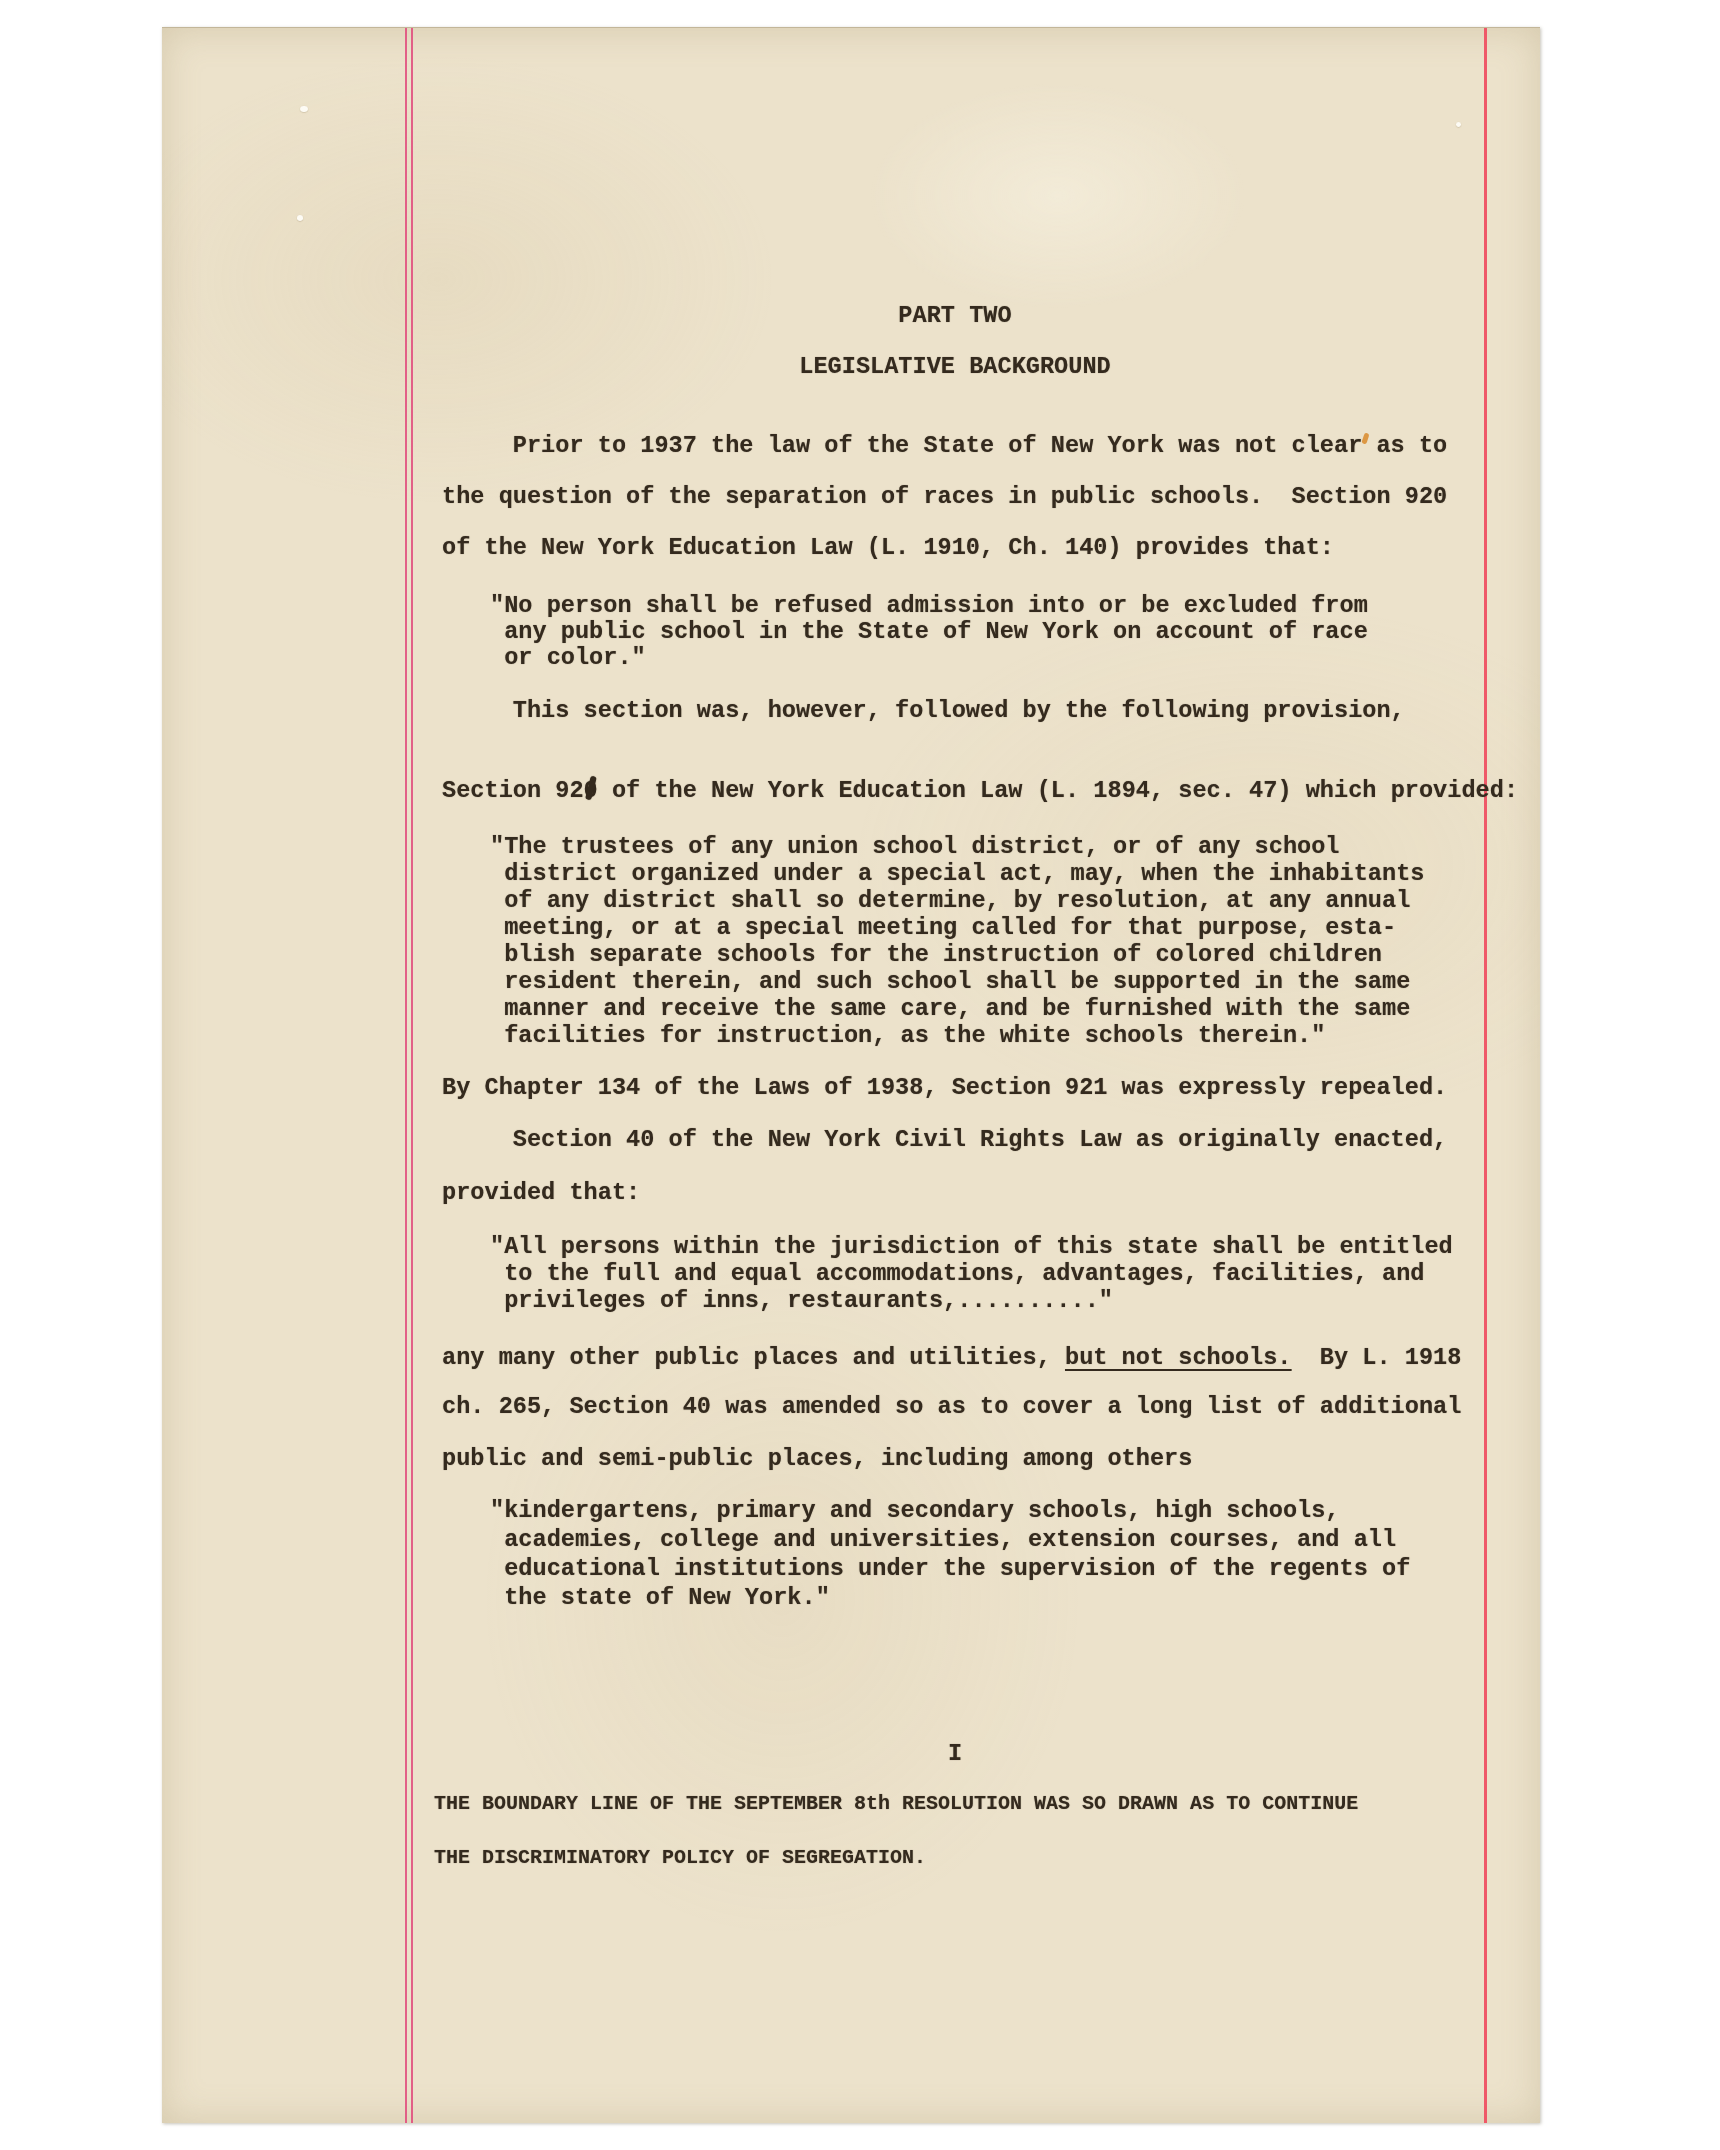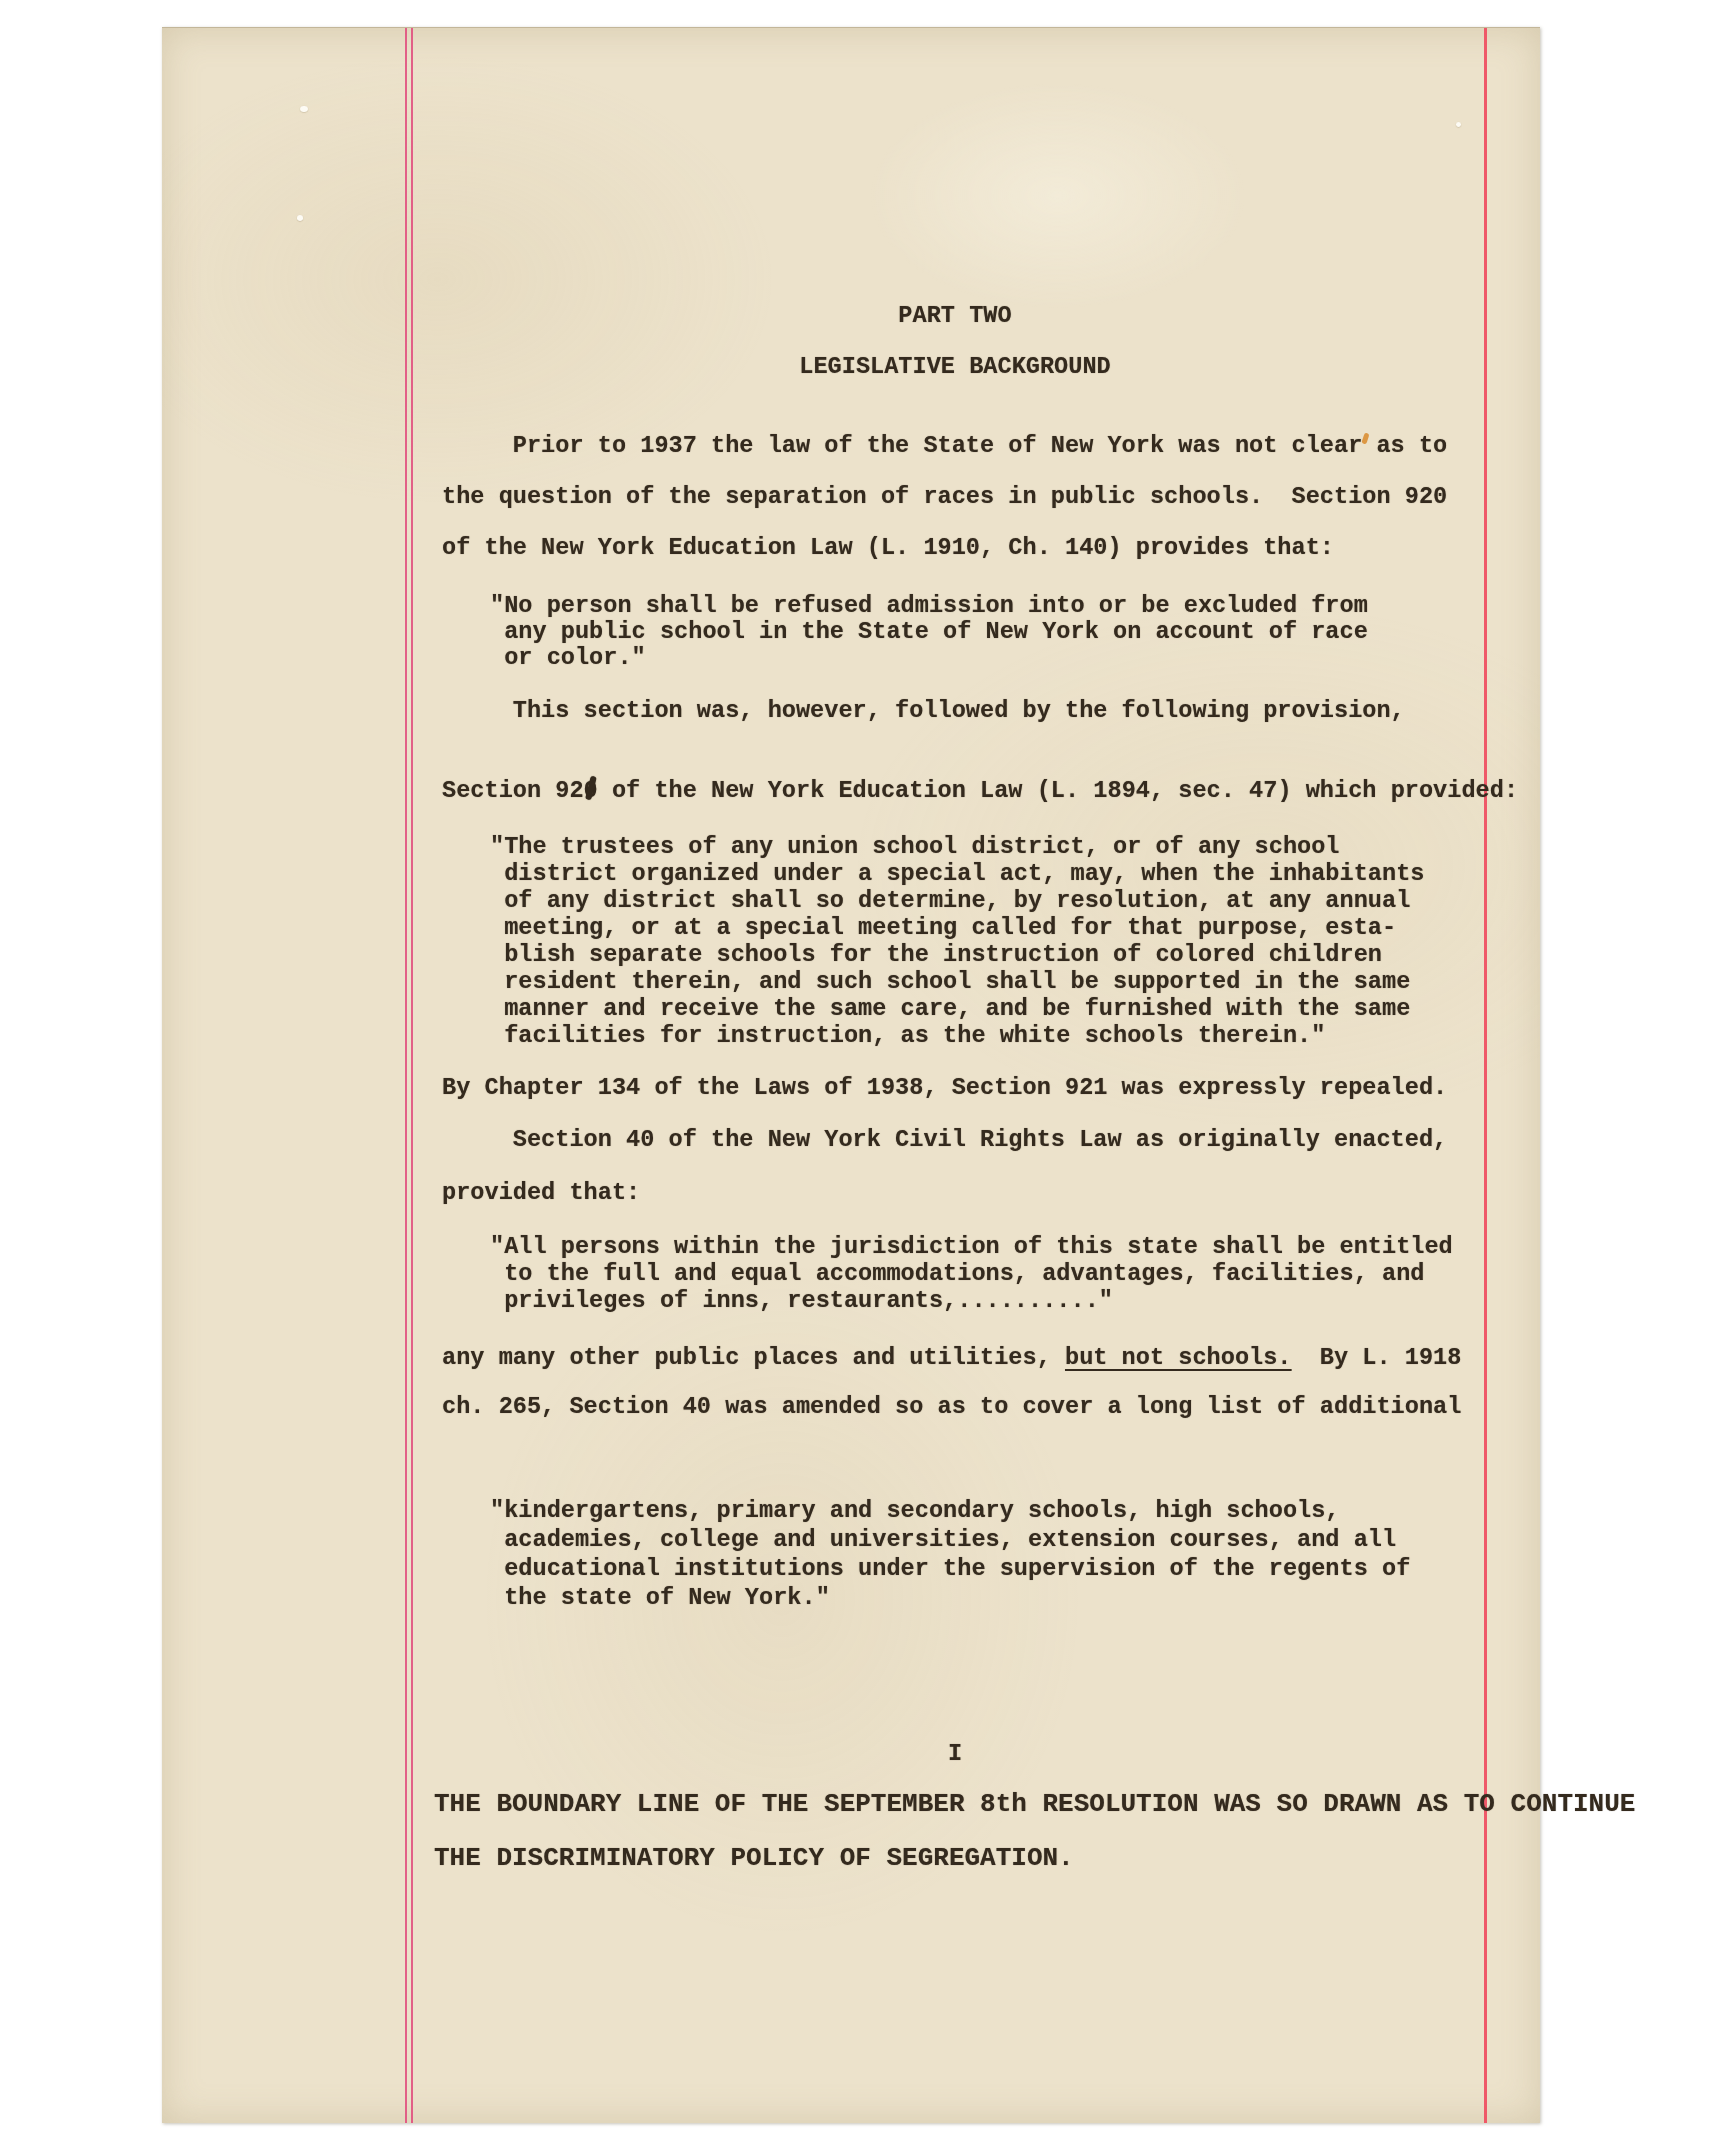--- a/index.html
+++ b/index.html
@@ -28,21 +28,21 @@
   .txt{
     position:absolute;white-space:pre;color:var(--ink);
     font-size:23.6px;font-weight:700;letter-spacing:0;
     text-shadow:0 0 1.1px rgba(46,36,22,.45);
   }
   .body-col{left:280px;}
   .quote-col{left:328px;}
   .lh96{line-height:51px;} .lh48{line-height:26px;} .lh50{line-height:27px;}
   .lh54{line-height:29px;} .lh100{line-height:54px;}
   .hd{left:280px;width:1026px;text-align:center;}
-  .caps{left:272px;font-size:26px;}
+  .caps{left:272px;font-size:20px;}
   .u-seg{text-decoration:underline;text-underline-offset:4.8px;text-decoration-thickness:1.6px;margin-top:31px;}
   .ov{position:relative;display:inline-block;}
   .ov .bar{position:absolute;left:4.3px;top:-2.1px;width:5.9px;height:23.6px;
            background:var(--ink);transform:rotate(14deg);border-radius:2.7px;
            box-shadow:0 0 1.1px rgba(46,36,22,.6);}
   .speck{position:absolute;background:#fdfbf4;border-radius:50%;
          box-shadow:0 0.5px 1.1px rgba(130,110,70,.4);}
   .fleck{position:absolute;width:4.8px;height:10.7px;background:#d98a2b;
          border-radius:3.2px;transform:rotate(18deg);opacity:.85;}
 </style>
@@ -89,20 +89,21 @@
     <div class="txt body-col lh48" style="top:1099px">     Section 40 of the New York Civil Rights Law as originally enacted,</div>
     <div class="txt body-col lh48" style="top:1152px">provided that:</div>
 
     <div class="txt quote-col lh50" style="top:1205px">"All persons within the jurisdiction of this state shall be entitled
  to the full and equal accommodations, advantages, facilities, and
  privileges of inns, restaurants,.........."</div>
 
     <div class="txt body-col lh48" style="top:1317px"><span>any many other public places and utilities, </span><span class="u-seg">but not schools.</span><span>  By L. 1918</span></div>
 
     <div class="txt body-col lh48" style="top:1366px">ch. 265, Section 40 was amended so as to cover a long list of additional</div>
+    <div class="txt body-col lh48" style="top:1418px">public and semi-public places, including among others</div>
 
     <div class="txt quote-col lh54" style="top:1468px">"kindergartens, primary and secondary schools, high schools,
  academies, college and universities, extension courses, and all
  educational institutions under the supervision of the regents of
  the state of New York."</div>
 
     <div class="txt hd lh48" style="top:1713px">I</div>
 
     <div class="txt caps lh100" style="top:1749px">THE BOUNDARY LINE OF THE SEPTEMBER 8th RESOLUTION WAS SO DRAWN AS TO CONTINUE
 THE DISCRIMINATORY POLICY OF SEGREGATION.</div>

